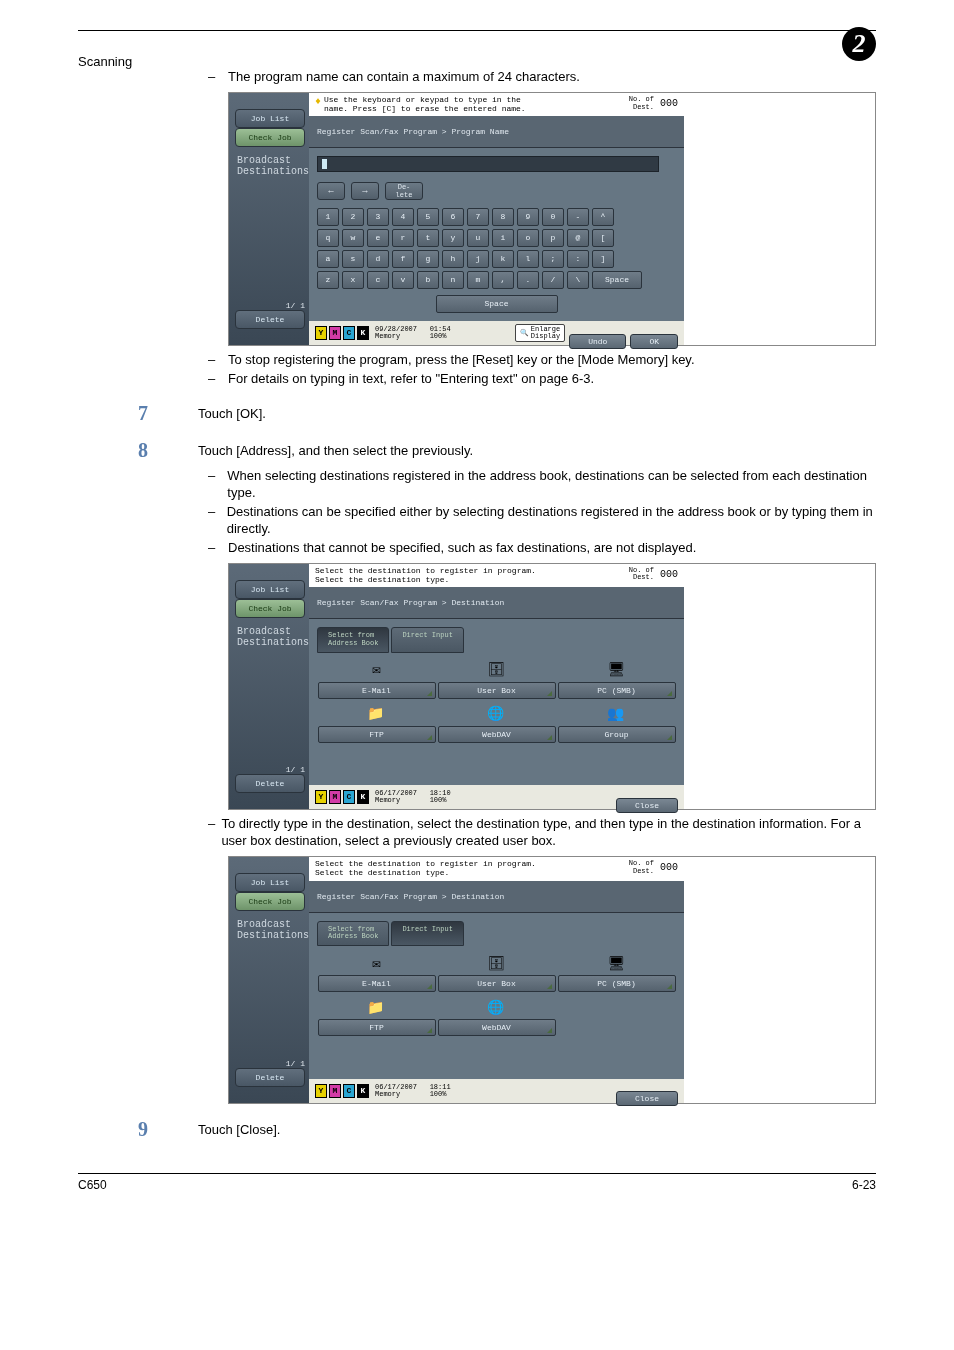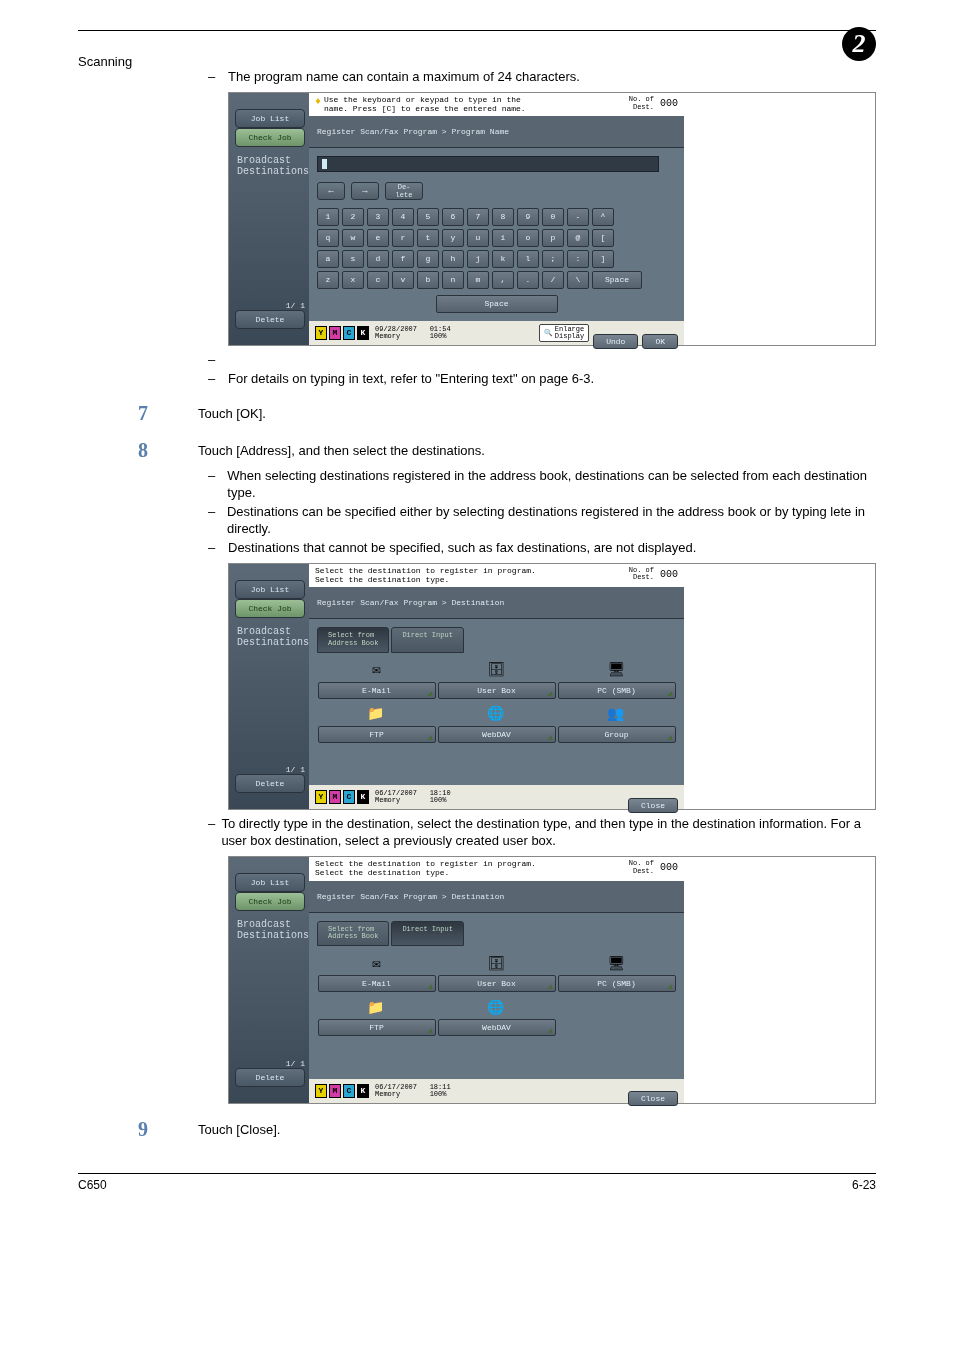--- a/index.html
+++ b/index.html
@@ -146,21 +146,21 @@
     padding:2px 6px;height:20px;font-size:7px;
   }
   .sc-footer-left{display:flex;align-items:center;gap:2px;}
   .tiny-ind{width:10px;height:12px;border:1px solid #000;font-size:8px;text-align:center;line-height:12px;font-weight:bold;}
   .tiny-y{background:#e6d100;}
   .tiny-m{background:#d23ba6;}
   .tiny-c{background:#2aa6d2;}
   .tiny-k{background:#000;color:#fff;}
   .sc-footer-mid{font-size:7px;line-height:1;margin-left:4px;}
   .sc-footer-right{display:flex;gap:4px;align-items:center;}
-  .footer-btn{background:linear-gradient(#7a8793,#5b6874);border:1px solid #2a333c;color:#e6eef5;padding:2px 12px;border-radius:3px;font-size:8px;margin-top:16px;}
+  .footer-btn{background:linear-gradient(#7a8793,#5b6874);border:1px solid #2a333c;color:#e6eef5;padding:2px 18px;border-radius:3px;font-size:8px;margin-top:16px;}
   .footer-enlarge{display:flex;align-items:center;gap:2px;background:#fff;border:1px solid #444;padding:1px 4px;font-size:7px;border-radius:2px;}
   .tabbar{display:flex;gap:0;margin-bottom:8px;}
   .tab{padding:4px 10px;border:1px solid #2a333c;color:#bcd3c0;font-size:7px;background:linear-gradient(#5e6b77,#4a5763);border-radius:3px 3px 0 0;line-height:1.1;margin-right:2px;}
   .tab.active{background:linear-gradient(#2f3740,#4a5763);}
   .dest-grid{display:grid;grid-template-columns:repeat(3,110px);gap:6px 10px;justify-content:center;margin-top:4px;}
   .dest-cell{display:flex;flex-direction:column;align-items:center;gap:3px;}
   .dest-icon{width:22px;height:18px;display:flex;align-items:center;justify-content:center;font-size:14px;}
   .dest-label{width:100px;text-align:center;background:linear-gradient(#6f7c88,#55626e);border:1px solid #2a333c;border-radius:2px;color:#e6eef5;font-size:8px;padding:3px 8px;position:relative;}
   .dest-label::after{content:"";position:absolute;right:3px;bottom:2px;width:0;height:0;border-left:5px solid transparent;border-bottom:5px solid #4b6b3f;}
   .page-bottom{
@@ -298,44 +298,45 @@
             <div class="footer-btn">OK</div>
           </div>
         </div>
       </div>
     </div>
   </div>
 
   <div class="indent-block" id="post1notes">
       <div class="dash-item">
         <span class="dash">–</span>
+        <span>To stop registering the program, press the [Reset] key or the [Mode Memory] key.</span>
       </div>
       <div class="dash-item">
         <span class="dash">–</span>
         <span>For details on typing in text, refer to "Entering text" on page 6-3.</span>
       </div>
     </div>
 
   <div class="step-row">
     <div class="step-num">7</div>
     <div class="step-text">Touch [OK].</div>
   </div>
 
   <div class="step-row">
     <div class="step-num">8</div>
-    <div class="step-text">Touch [Address], and then select the destinations.</div>
+    <div class="step-text">Touch [Address], and then select the previously.</div>
   </div>
   <div class="indent-block" id="step8notes">
       <div class="dash-item">
         <span class="dash">–</span>
         <span>When selecting destinations registered in the address book, destinations can be selected from each destination type.</span>
       </div>
       <div class="dash-item">
         <span class="dash">–</span>
-        <span>Destinations can be specified either by selecting destinations registered in the address book or by typing lete in directly.</span>
+        <span>Destinations can be specified either by selecting destinations registered in the address book or by typing them in directly.</span>
       </div>
       <div class="dash-item">
         <span class="dash">–</span>
         <span>Destinations that cannot be specified, such as fax destinations, are not displayed.</span>
       </div>
     </div>
 
   <div class="screenshot">
     <div class="sc-body">
       <div class="sc-left">

